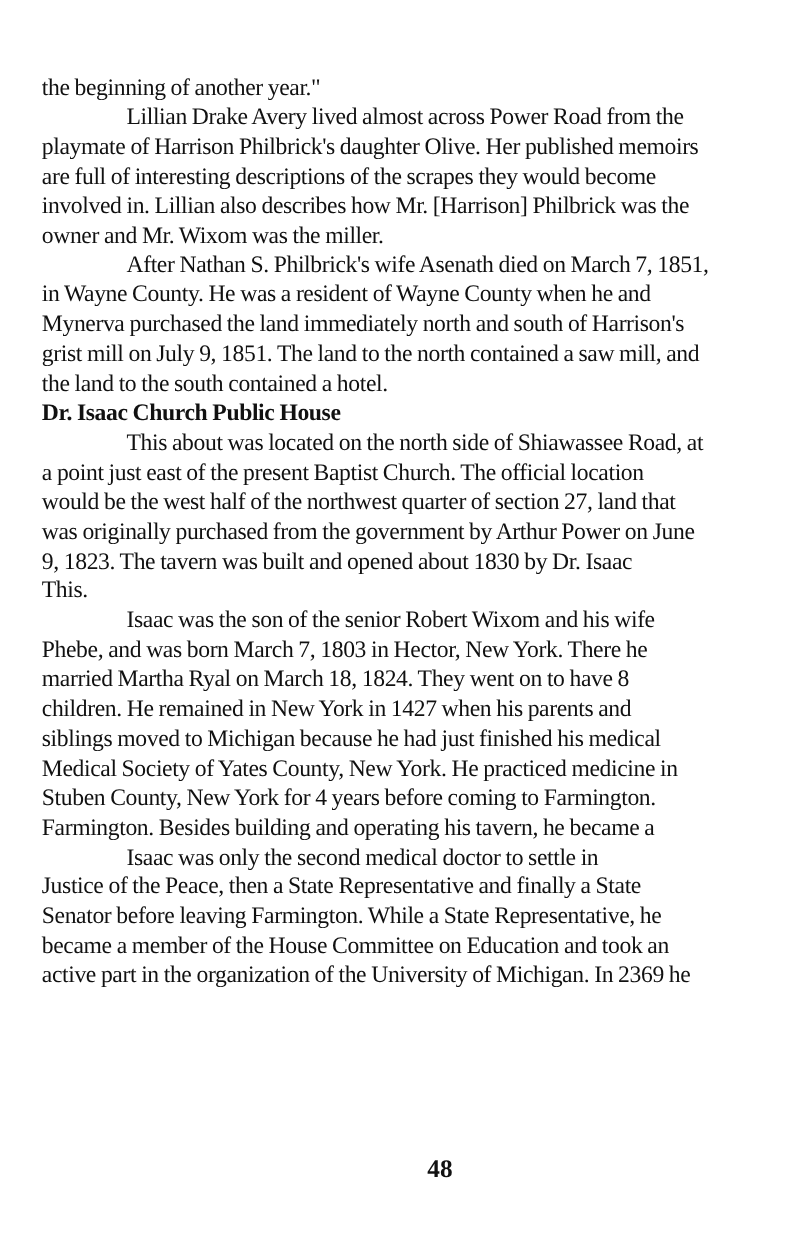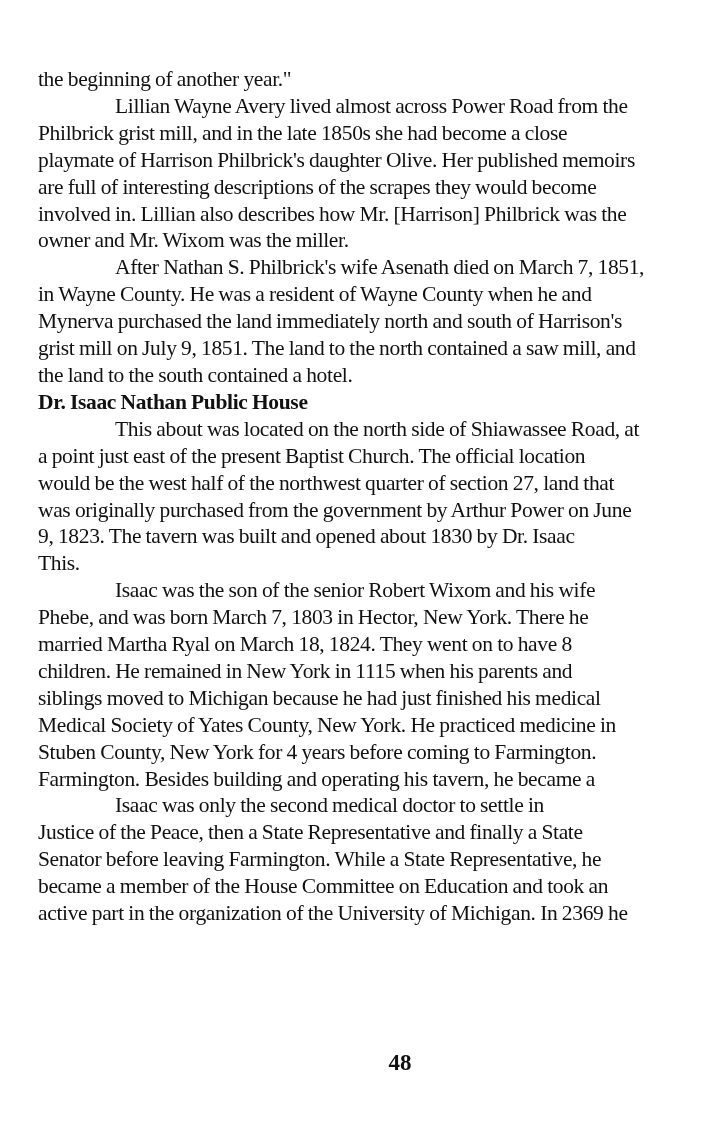--- a/index.html
+++ b/index.html
@@ -51,52 +51,51 @@
   </style>
 </head>
 <body>
 
 <div class="page">
   <div>
     <span class="line">the beginning of another year."</span>
   </div>
 
   <div>
-    <span class="line indent">Lillian Wayne Avery lived almost across Power Road from the</span>
-    <span class="line">Philbrick grist mill, and in the late 1850s she had become a close</span>
+    <span class="line indent">Lillian Drake Avery lived almost across Power Road from the</span>
     <span class="line">playmate of Harrison Philbrick's daughter Olive. Her published memoirs</span>
     <span class="line">are full of interesting descriptions of the scrapes they would become</span>
     <span class="line">involved in. Lillian also describes how Mr. [Harrison] Philbrick was the</span>
     <span class="line">owner and Mr. Wixom was the miller.</span>
   </div>
 
   <div>
     <span class="line indent">After Nathan S. Philbrick's wife Asenath died on March 7, 1851,</span>
     <span class="line">in Wayne County. He was a resident of Wayne County when he and</span>
     <span class="line">Mynerva purchased the land immediately north and south of Harrison's</span>
     <span class="line">grist mill on July 9, 1851. The land to the north contained a saw mill, and</span>
     <span class="line">the land to the south contained a hotel.</span>
   </div>
 
-  <span class="heading">Dr. Isaac Nathan Public House</span>
+  <span class="heading">Dr. Isaac Church Public House</span>
 
   <div>
     <span class="line indent">This about was located on the north side of Shiawassee Road, at</span>
     <span class="line">a point just east of the present Baptist Church. The official location</span>
     <span class="line">would be the west half of the northwest quarter of section 27, land that</span>
     <span class="line">was originally purchased from the government by Arthur Power on June</span>
     <span class="line">9, 1823. The tavern was built and opened about 1830 by Dr. Isaac</span>
     <span class="line">This.</span>
   </div>
 
   <div>
     <span class="line indent">Isaac was the son of the senior Robert Wixom and his wife</span>
     <span class="line">Phebe, and was born March 7, 1803 in Hector, New York. There he</span>
     <span class="line">married Martha Ryal on March 18, 1824. They went on to have 8</span>
-    <span class="line">children. He remained in New York in 1115 when his parents and</span>
+    <span class="line">children. He remained in New York in 1427 when his parents and</span>
     <span class="line">siblings moved to Michigan because he had just finished his medical</span>
     <span class="line">Medical Society of Yates County, New York. He practiced medicine in</span>
     <span class="line">Stuben County, New York for 4 years before coming to Farmington.</span>
   </div>
 
   <div>
     <span class="line">Farmington. Besides building and operating his tavern, he became a</span>
     <span class="line indent">Isaac was only the second medical doctor to settle in</span>
     <span class="line">Justice of the Peace, then a State Representative and finally a State</span>
     <span class="line">Senator before leaving Farmington. While a State Representative, he</span>

